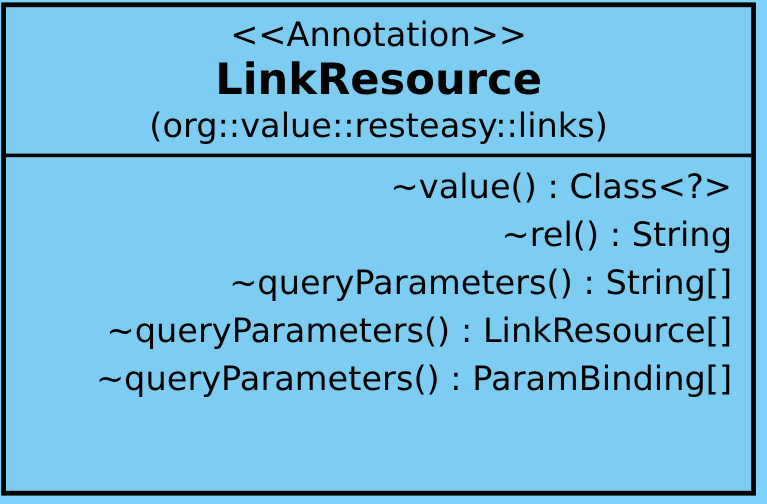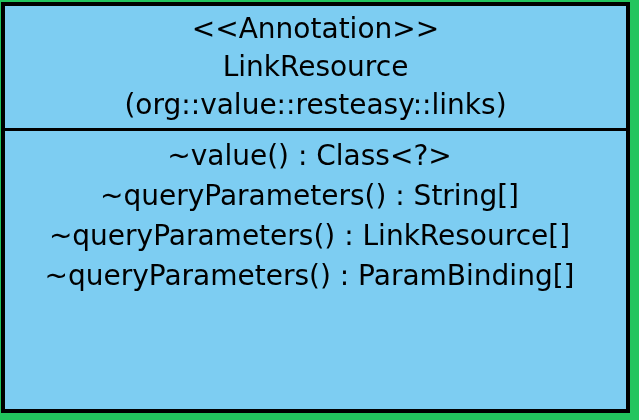--- a/index.html
+++ b/index.html
@@ -4,21 +4,21 @@
 <style>
   html, body {
     margin: 0;
     padding: 0;
     background: #ffffff;
   }
   .canvas {
     position: relative;
     width: 639px;
     height: 420px;
-    background: #22c55e;
+    background: #7dd3fc;
     font-family: "DejaVu Sans", "Liberation Sans", sans-serif;
     color: #000000;
     overflow: hidden;
   }
   .uml-box {
     position: absolute;
     left: 1px;
     top: 2px;
     width: 629px;
     height: 411px;
@@ -36,51 +36,52 @@
     align-items: center;
     text-align: center;
     padding: 2px 4px;
   }
   .uml-header .stereotype {
     font-size: 28px;
     line-height: 38px;
     white-space: nowrap;
   }
   .uml-header .class-name {
-    font-size: 28px;
+    font-size: 36px;
     line-height: 38px;
-    font-weight: normal;
+    font-weight: bold;
     white-space: nowrap;
   }
   .uml-header .package {
     font-size: 28px;
     line-height: 38px;
     white-space: nowrap;
   }
   .uml-members {
     box-sizing: border-box;
     padding: 5px 16px 0 4px;
-    text-align: center;
+    text-align: right;
   }
   .uml-members .member {
     font-size: 28px;
     line-height: 40px;
     white-space: nowrap;
   }
 </style>
 </head>
 <body>
 
 <div class="canvas">
   <div class="uml-box">
     <div class="uml-header">
       <div class="stereotype">&lt;&lt;Annotation&gt;&gt;</div>
       <div class="class-name">LinkResource</div>
       <div class="package">(org::value::resteasy::links)</div>
     </div>
     <div class="uml-members">
       <div class="member">~value() : Class&lt;?&gt;</div>
+      <div class="member">~rel() : String</div>
       <div class="member">~queryParameters() : String[]</div>
       <div class="member">~queryParameters() : LinkResource[]</div>
       <div class="member">~queryParameters() : ParamBinding[]</div>
     </div>
   </div>
 </div>
 
 </body></html>

